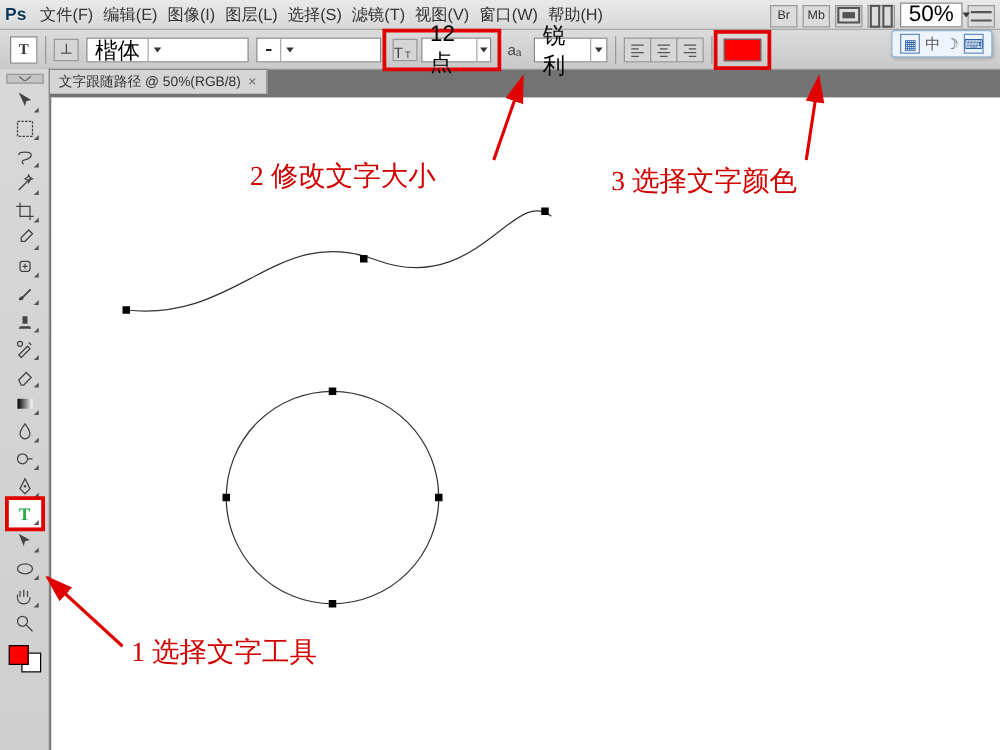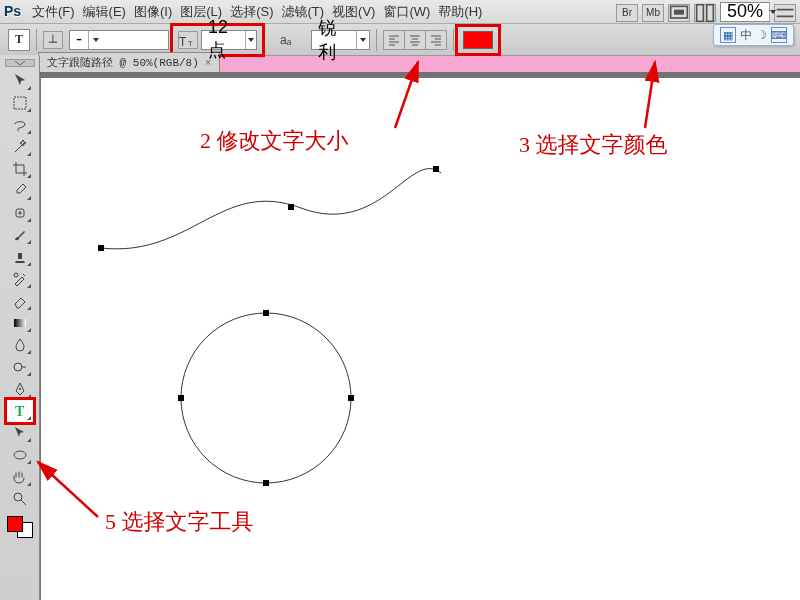--- a/index.html
+++ b/index.html
@@ -115,21 +115,21 @@
   }
   .dropdown .arrow::after {
     content: "";
     border-left: 3px solid transparent;
     border-right: 3px solid transparent;
     border-top: 4px solid #333;
   }
   .aa-icon {
     font-size: 12px;
     color: #444;
-    padding: 0 14px;
+    padding: 0 4px;
   }
   .align-group {
     display: flex;
     gap: 0;
   }
   .align-btn {
     width: 22px;
     height: 20px;
     border: 1px solid #999;
     background: #d7d7d7;
@@ -142,26 +142,25 @@
     width: 30px;
     height: 18px;
     border: 1px solid #666;
     background: #f00;
   }
   .red-box { outline: 3px solid #e10000; outline-offset: 2px; padding: 2px 3px; display:flex;align-items:center;gap:3px; }
 
   
   .tabbar {
     height: 22px;
-    background: #f9a8d4;
-    border-bottom: 6px solid #737373;
+    background: #737373;
+    border-bottom: 3px solid #737373;
     display: flex;
     align-items: flex-end;
     padding-left: 38px;
-    font-family: Liberation Mono, monospace;
   }
   .tab {
     background: #d5d5d5;
     border: 1px solid #888;
     border-bottom: none;
     height: 20px;
     padding: 2px 8px;
     font-size: 11px;
     color: #333;
     display: flex;
@@ -287,20 +286,24 @@
           <path d="M1 4h10M1 8h10" stroke="#555"></path>
         </svg>
     </div>
   </div>
 </div>
 
 <div class="optionsbar">
   <div class="tool-indicator">T</div>
   <div class="vsep"></div>
   <div class="toggle-btn">丄</div>
+  <div class="dropdown" style="width:130px">
+    <span class="val">楷体</span>
+    <span class="arrow"></span>
+  </div>
   <div class="dropdown" style="width:100px">
     <span class="val">-</span>
     <span class="arrow"></span>
   </div>
   <span class="red-box">
     <div class="toggle-btn">
       <svg viewBox="0 0 12 12">
           <text x="0" y="10" font-size="8" fill="#444">T</text>
           <text x="6" y="10" font-size="5" fill="#444">T</text>
         </svg>
@@ -505,22 +508,22 @@
 </div>
 
 <div class="ime">
   <div class="sq">▦</div>
   <span>中</span>
   <span>☽</span>
   <div class="sq">⌨</div>
 </div>
 
 <div class="anno" style="left:200px;top:126px">2 修改文字大小</div>
-<div class="anno" style="left:519px;top:130px">3 选择文字颜色</div>
-<div class="anno" style="left:105px;top:507px">5 选择文字工具</div>
+<div class="anno" style="left:489px;top:130px">3 选择文字颜色</div>
+<div class="anno" style="left:105px;top:507px">1 选择文字工具</div>
 
 <svg class="arrow-svg" style="left:0;top:0" width="800" height="600">
   <defs>
     <marker id="ah" markerWidth="10" markerHeight="10" refX="8" refY="3" orient="auto">
       <path d="M0 0L9 3L0 6z" fill="#e10000"></path>
     </marker>
   </defs>
   <line x1="395" y1="128" x2="418" y2="62" stroke="#e10000" stroke-width="2.5" marker-end="url(#ah)"></line>
   <line x1="645" y1="128" x2="655" y2="62" stroke="#e10000" stroke-width="2.5" marker-end="url(#ah)"></line>
   <line x1="98" y1="517" x2="38" y2="462" stroke="#e10000" stroke-width="2.5" marker-end="url(#ah)"></line>

